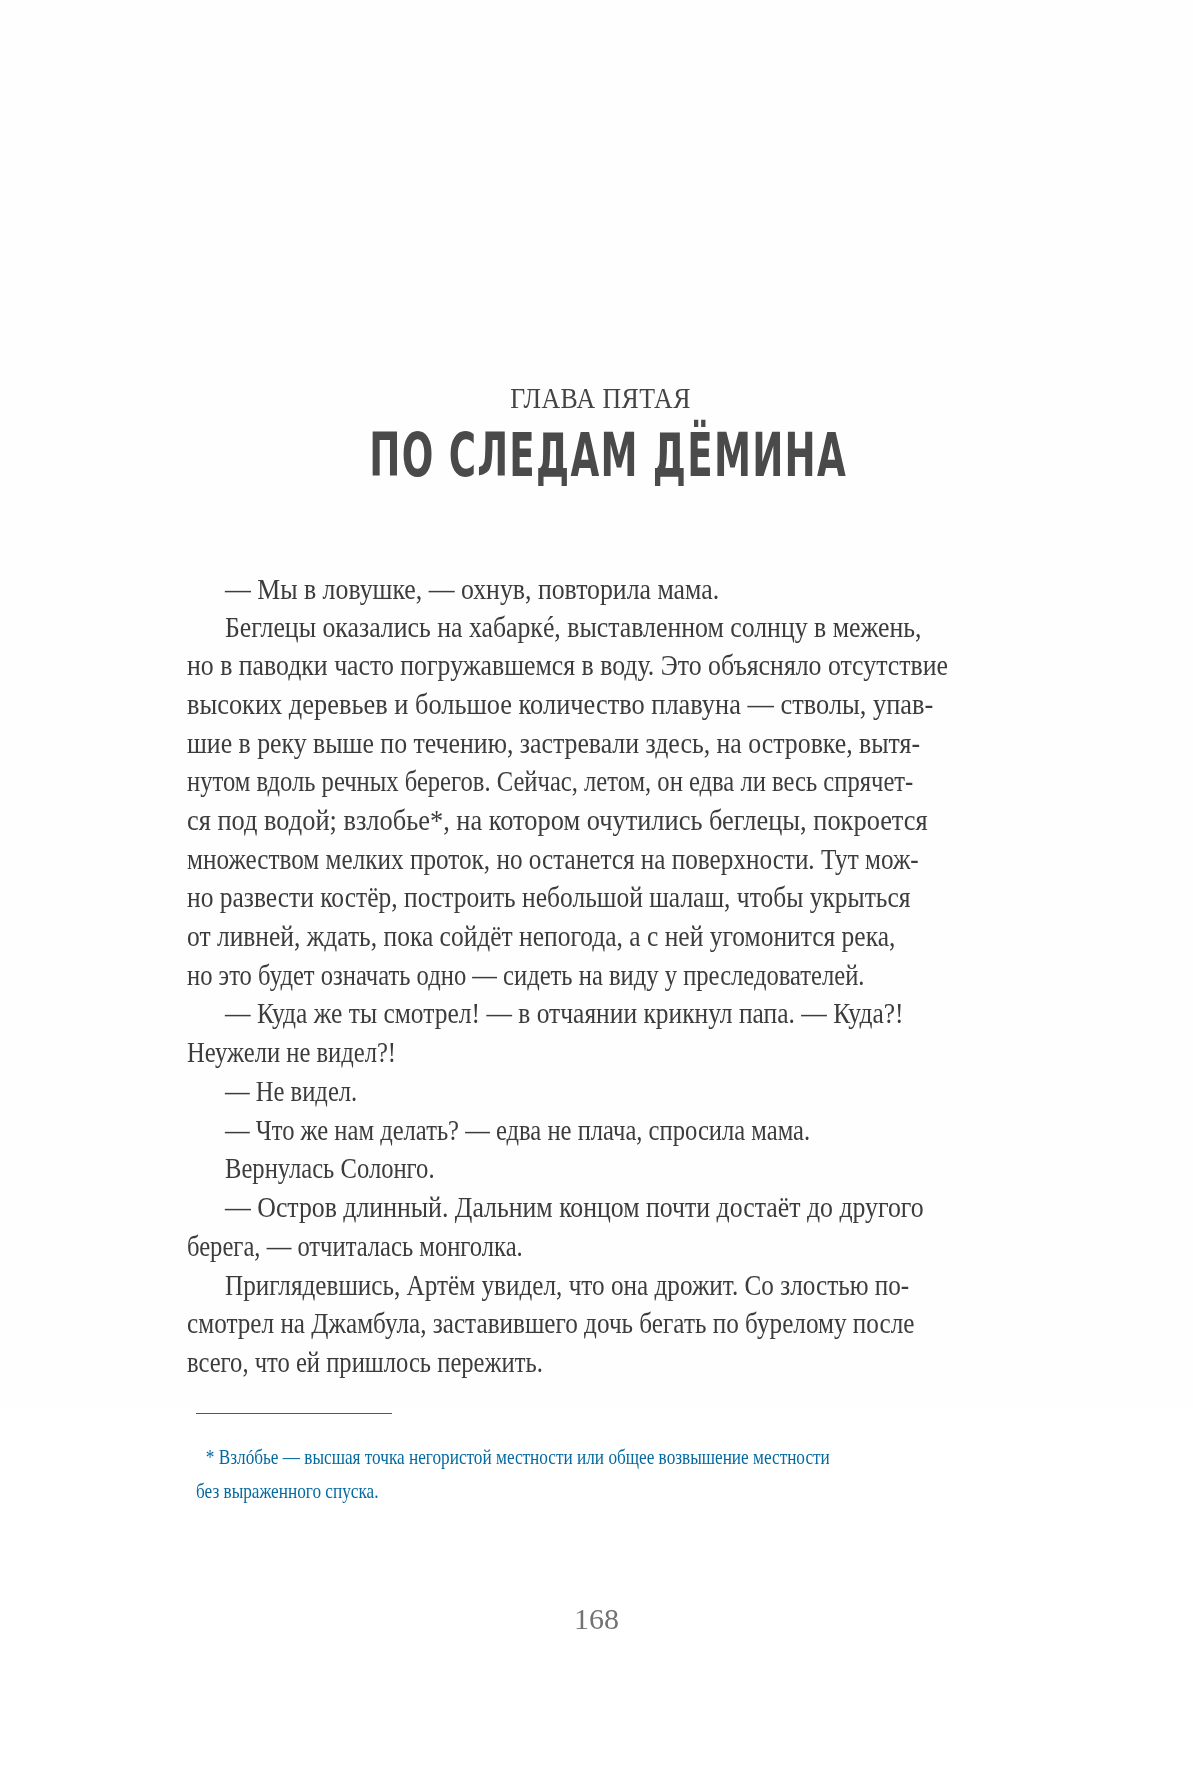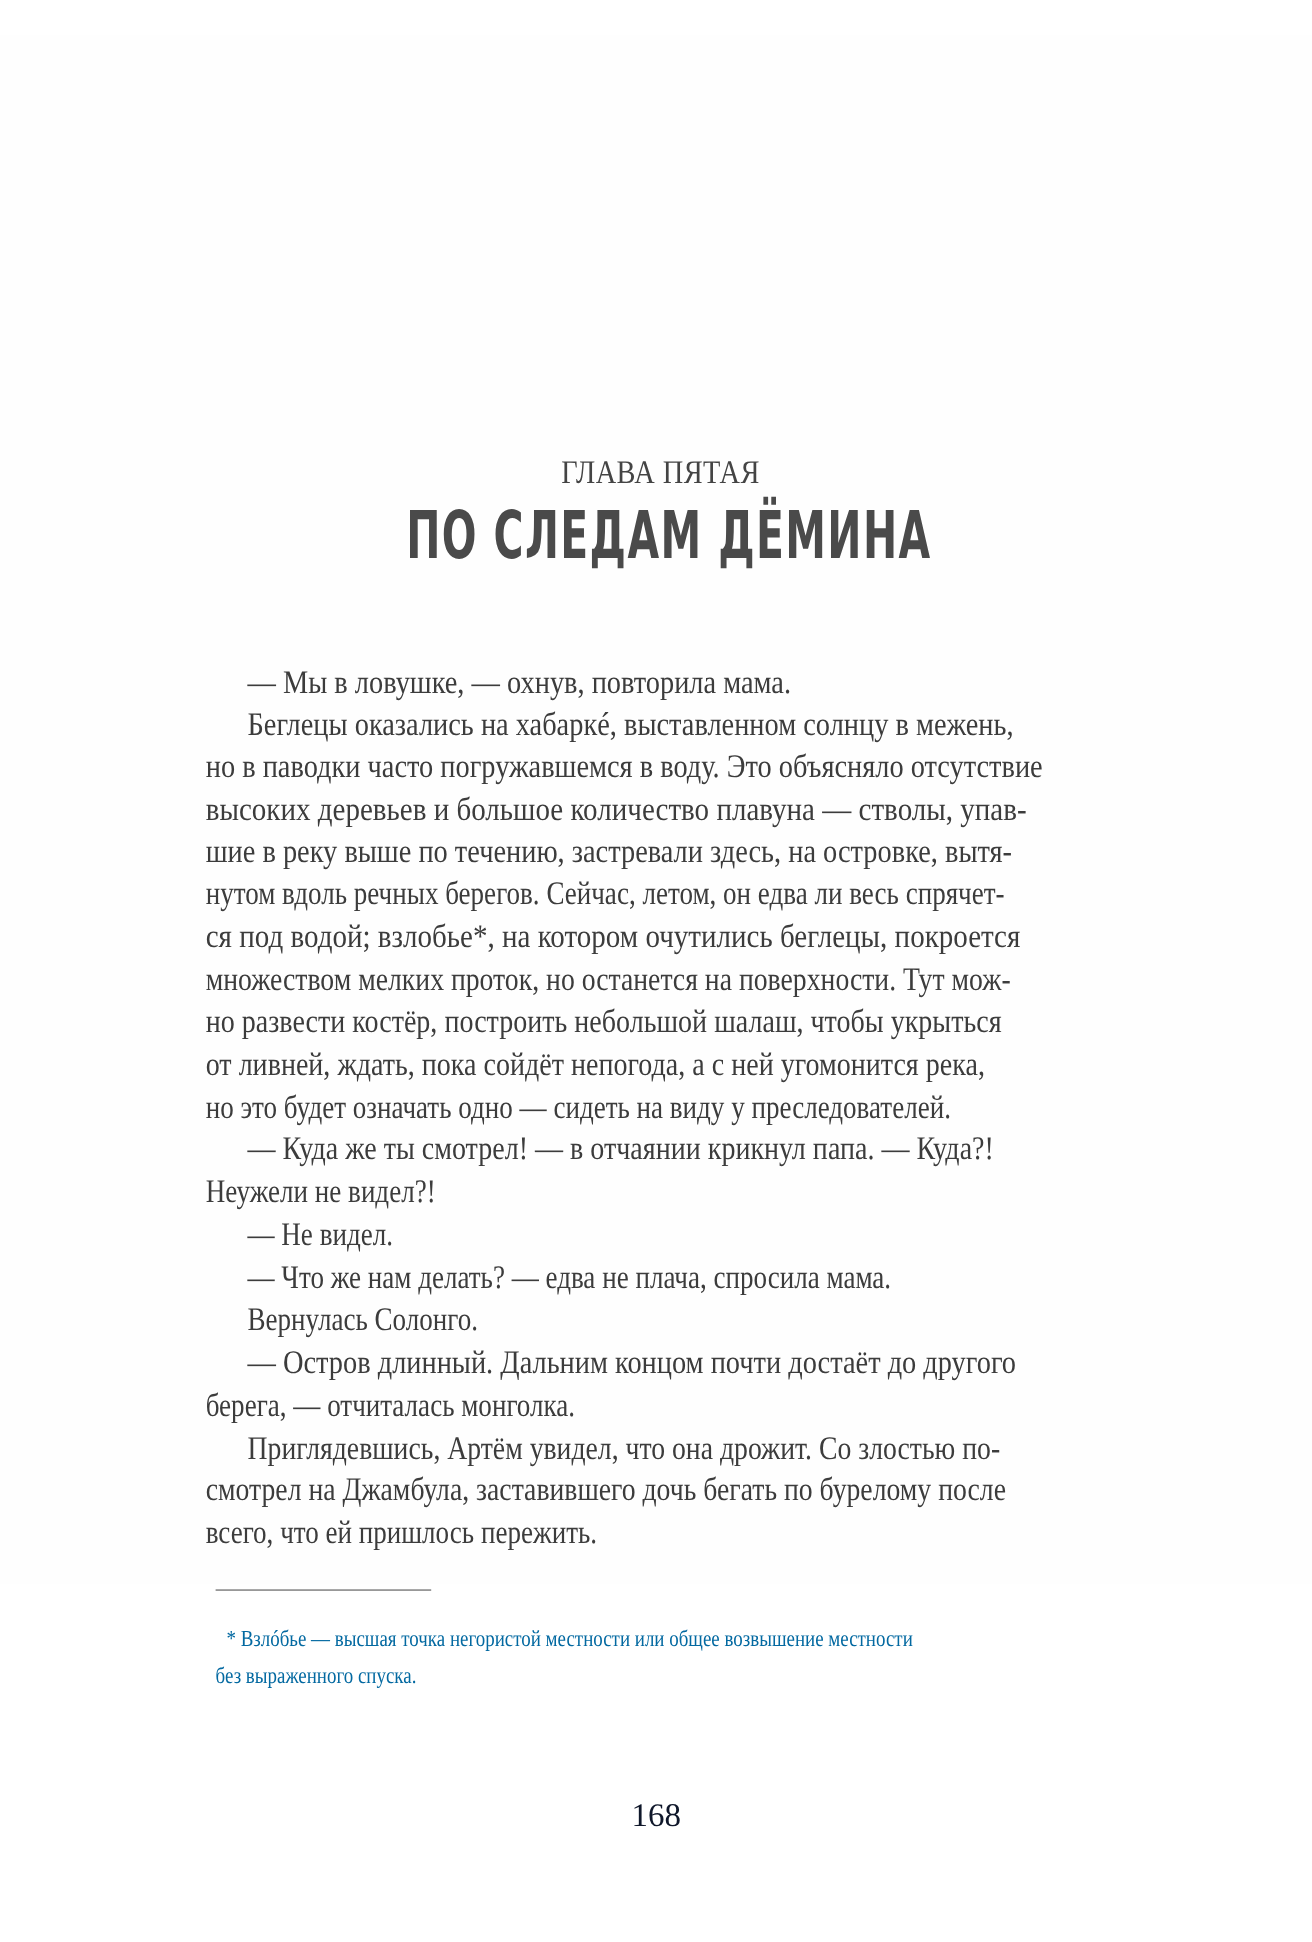--- a/index.html
+++ b/index.html
@@ -1,31 +1,31 @@
 <!DOCTYPE html>
 <html><head>
 <meta charset="utf-8">
 <style>
   html, body { margin: 0; padding: 0; background: #ffffff; }
   body { width: 1193px; height: 1765px; position: relative; overflow: hidden;
          font-family: "Liberation Serif", "DejaVu Serif", serif; color: #3c3c3c; }
-  .page { position: absolute; left: 0; top: 0; width: 1193px; height: 1408px; background: #fefefe; margin-top: 32px; }
+  .page { position: absolute; left: 0; top: 0; width: 1193px; height: 1408px; background: #fefefe; }
   .chapter-label { position: absolute; left: 0; width: 1193px; top: 381px; text-align: center;
          font-size: 30px; letter-spacing: 0.5px; color: #444; transform: scaleX(0.86); transform-origin: 625px 0; }
   .chapter-title { position: absolute; left: 0; width: 1193px; top: 425px; text-align: center;
          font-family: "DejaVu Sans", sans-serif; font-weight: bold; font-size: 60px; color: #4a4a4a;
          letter-spacing: 2px; transform: scaleX(0.62); transform-origin: 627px 0; line-height: 1; }
   .body-text { position: absolute; left: 187px; top: 570px; width: 955px; }
   .line { position: absolute; left: 0; white-space: nowrap; font-size: 30px; line-height: 38px;
           transform-origin: 0 0; }
   .line.indent { left: 38px; }
   .footnote-rule { position: absolute; left: 196px; top: 1413px; width: 196px; height: 1px; background: #555; }
   .footnote { position: absolute; left: 196px; top: 1440px; width: 945px; font-size: 21px; line-height: 34px; color: #0369a1; }
   .footnote .fl { display: block; white-space: nowrap; transform-origin: 0 0; }
-  .page-number { position: absolute; left: 0; width: 1193px; top: 1602px; text-align: center; font-size: 30px; color: #0f172a; }
+  .page-number { position: absolute; left: 0; width: 1193px; top: 1602px; text-align: center; font-size: 30px; color: #737373; }
 </style>
 </head>
 <body>
 
 <div class="page">
   <div class="chapter-label">ГЛАВА ПЯТАЯ</div>
   <div class="chapter-title">ПО СЛЕДАМ ДЁМИНА</div>
 
   <div class="body-text">
     <div class="line indent" style="top:0px;transform:scaleX(0.86)">— Мы в ловушке, — охнув, повторила мама.</div>

